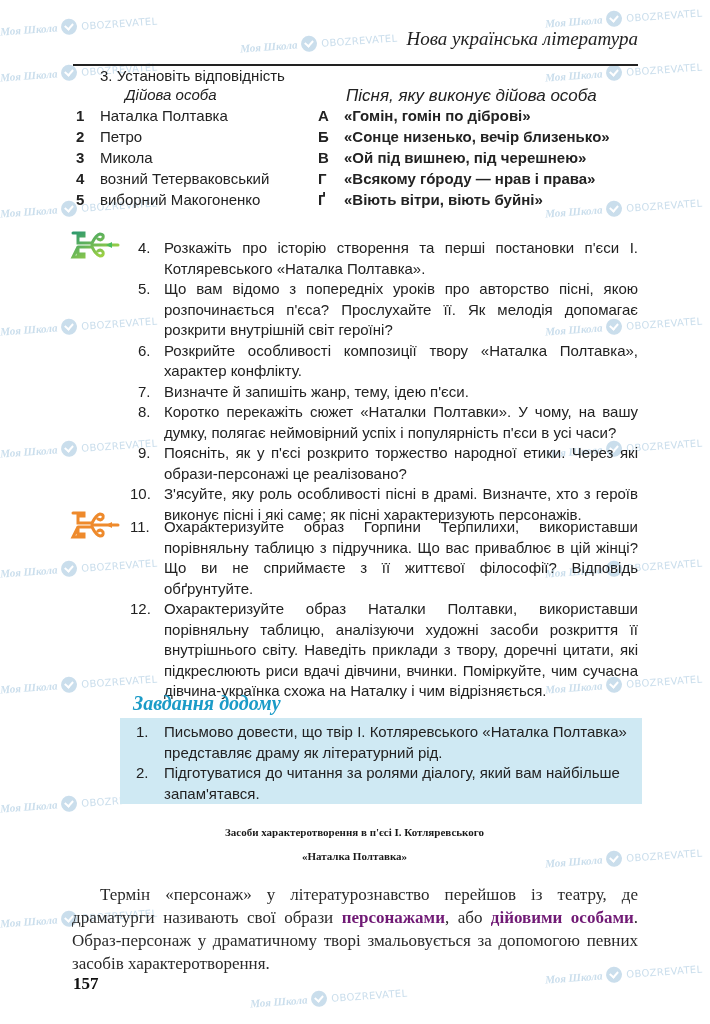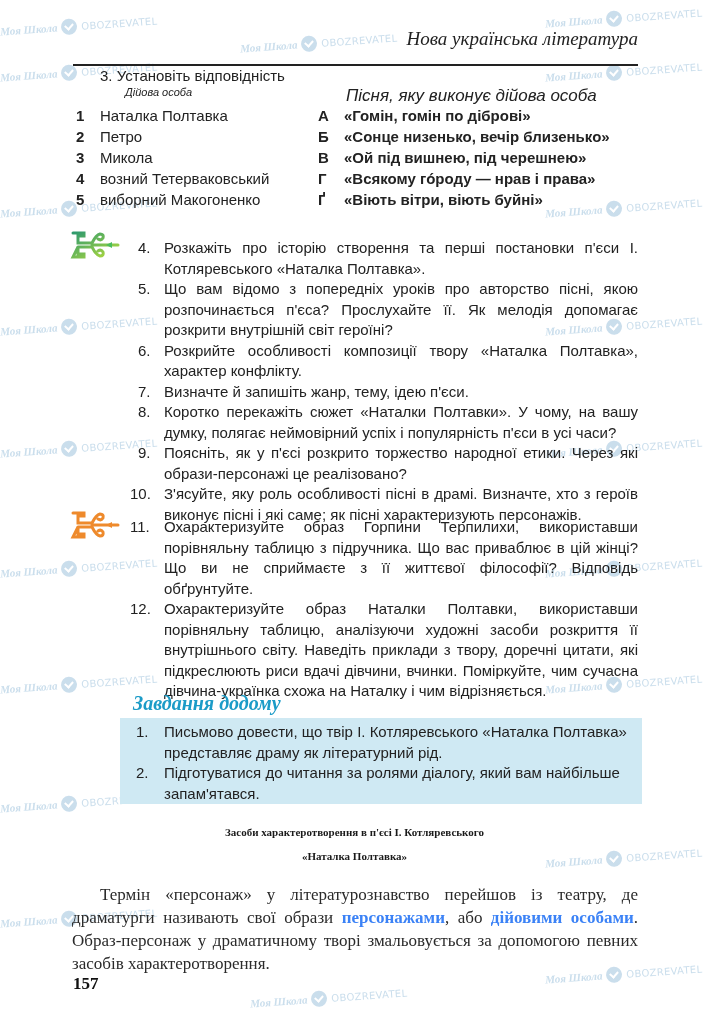--- a/index.html
+++ b/index.html
@@ -19,21 +19,21 @@
 
     .header {
       position: absolute; left: 73px; top: 28px; width: 565px;
       border-bottom: 2px solid #222; padding-bottom: 14px; text-align: right;
     }
     .header-title {
       font-family: "Liberation Serif", serif; font-style: italic; font-size: 19px; color: #222;
     }
 
     .q3-title { position: absolute; left: 100px; top: 67px; font-size: 15px; }
-    .col-head-left { position: absolute; left: 125px; top: 86px; font-size: 11px; font-style: italic; }
+    .col-head-left { position: absolute; left: 125px; top: 86px; font-size: 15px; font-style: italic; }
     .col-head-right { position: absolute; left: 346px; top: 86px; font-size: 17px; font-style: italic; }
 
     .match-row { position: absolute; font-size: 15px; height: 20px; }
     .match-num { position: absolute; left: 76px; font-weight: bold; }
     .match-char { position: absolute; left: 100px; }
     .match-letter { position: absolute; left: 318px; font-weight: bold; }
     .match-song { position: absolute; left: 344px; white-space: nowrap; font-weight: bold; }
 
     .ornament { position: absolute; }
 
@@ -57,21 +57,21 @@
 
     .section-title {
       position: absolute; left: 72px; top: 820px; width: 565px; text-align: center;
       font-family: "Liberation Serif", serif; font-weight: bold; font-size: 11px; line-height: 24px; color: #1a1a1a;
     }
     .body-text {
       position: absolute; left: 72px; top: 883px; width: 566px;
       font-family: "Liberation Serif", serif; font-size: 17px; line-height: 23px; text-align: justify; color: #2a2a2a;
       text-indent: 28px;
     }
-    .body-text b { font-weight: bold; color: #3b82f6; }
+    .body-text b { font-weight: bold; color: #701a75; }
     .page-number {
       position: absolute; left: 73px; top: 974px;
       font-family: "Liberation Serif", serif; font-weight: bold; font-size: 17px; color: #111;
     }
   </style>
 </head>
 <body>
 
 <div class="watermark" style="left:0px;top:18px;">
     <span class="wm-school">Моя Школа</span>

